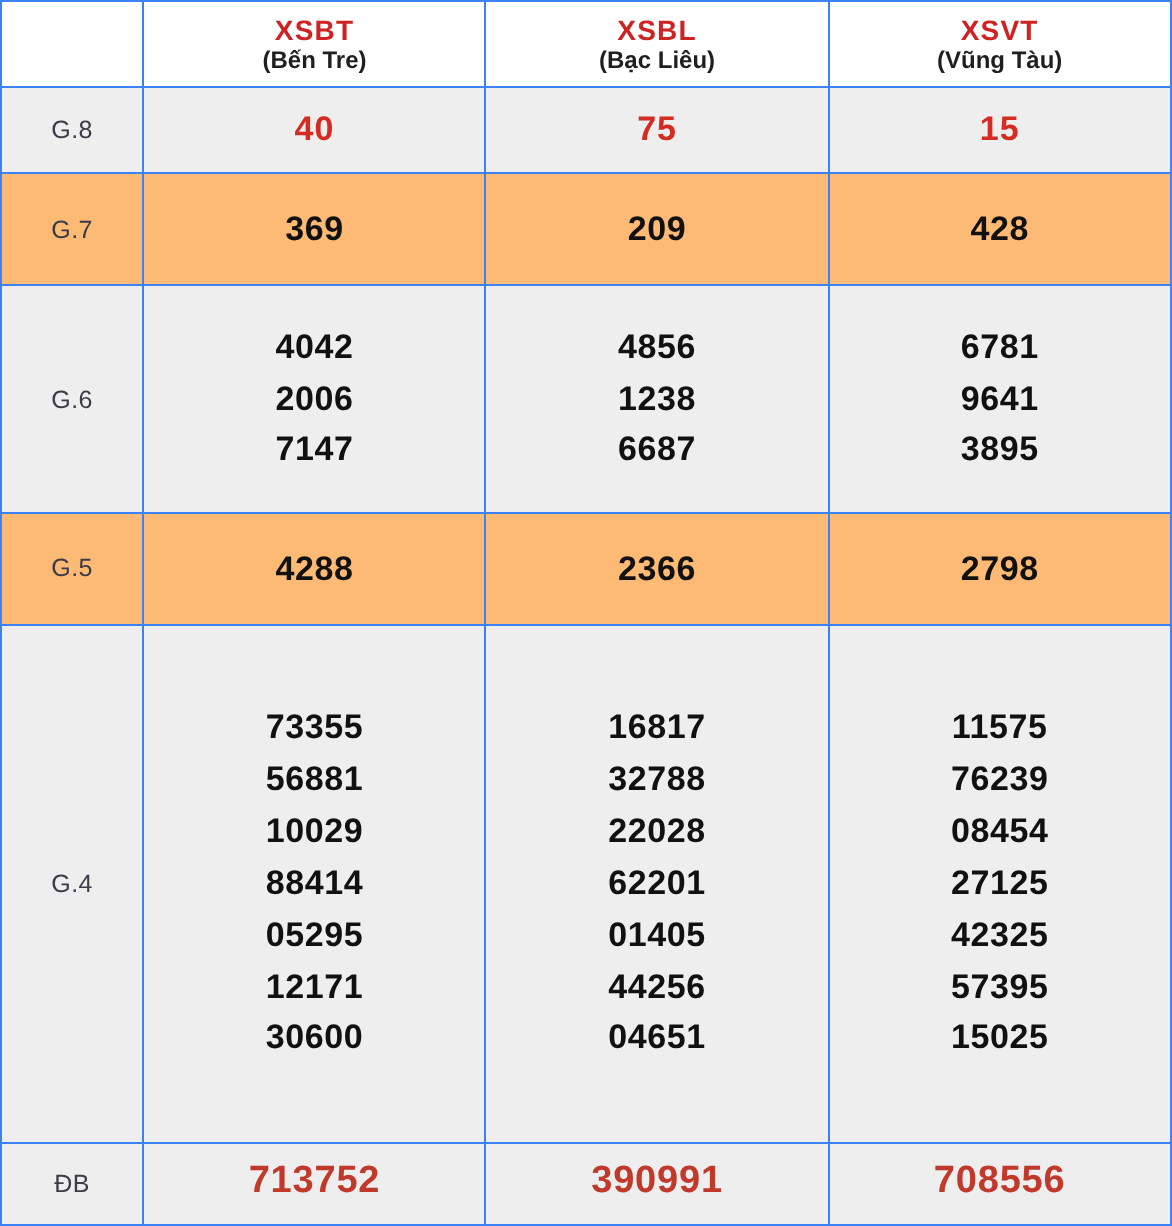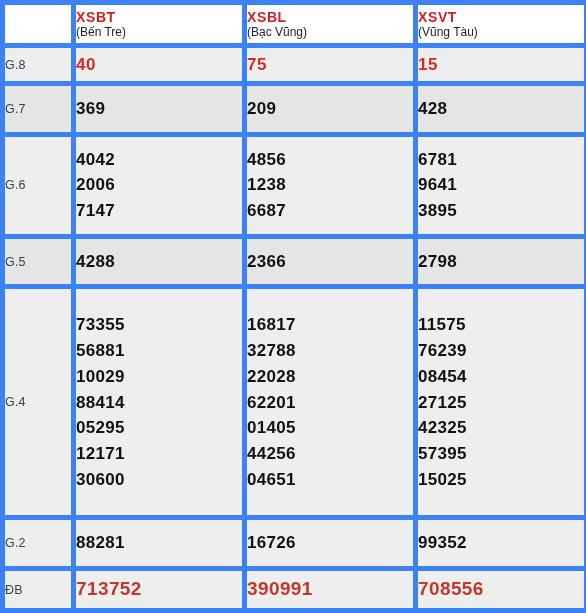--- a/index.html
+++ b/index.html
@@ -20,23 +20,23 @@
     height: 613px;
     border-collapse: collapse;
     table-layout: fixed;
   }
 
   #lottery-table col.col-label { width: 71px; }
   #lottery-table col.col-prov  { width: 171px; }
 
   #lottery-table td,
   #lottery-table th {
-    border: 5px solid #3b82f6;
+    border: 1px solid #3b82f6;
     padding: 0;
-    text-align: left;
+    text-align: center;
     vertical-align: middle;
     background-clip: padding-box;
   }
 
   
   .hdr-row { height: 43px; }
   .hdr-cell {
     background: #ffffff;
     line-height: 1.15;
     padding: 3px 0 4px 0;
@@ -46,27 +46,27 @@
     display: block;
     color: #cf2222;
     font-weight: bold;
     font-size: 14px;
     letter-spacing: 0.6px;
   }
   .prov-name {
     display: block;
     color: #1f1f1f;
     font-size: 12px;
-    font-weight: normal;
+    font-weight: bold;
     margin-top: 1px;
   }
 
   
   tr.stripe td { background: #eeeeee; }
-  tr.plain  td { background: #e5e5e5; }
+  tr.plain  td { background: #fdba74; }
 
   
   .row-label {
     color: #3c3c48;
     font-size: 12.5px;
     font-weight: normal;
     letter-spacing: 0.2px;
   }
 
   
@@ -119,21 +119,21 @@
     <tr class="hdr-row">
       <th class="hdr-blank"></th>
 
       <th class="hdr-cell">
         <span class="prov-code">XSBT</span>
         <span class="prov-name">(Bến Tre)</span>
       </th>
 
       <th class="hdr-cell">
         <span class="prov-code">XSBL</span>
-        <span class="prov-name">(Bạc Vũng)</span>
+        <span class="prov-name">(Bạc Liêu)</span>
       </th>
 
       <th class="hdr-cell">
         <span class="prov-code">XSVT</span>
         <span class="prov-name">(Vũng Tàu)</span>
       </th>
     </tr>
   </thead>
 
   <tbody>
@@ -221,32 +221,20 @@
           <span class="n">76239</span>
           <span class="n">08454</span>
           <span class="n">27125</span>
           <span class="n">42325</span>
           <span class="n">57395</span>
           <span class="n">15025</span>
         </td>
     </tr>
 
 
-    <tr class="stripe h-g2">
-      <td class="row-label">G.2</td>
-      <td class="num">
-          <span class="n">88281</span>
-        </td>
-      <td class="num">
-          <span class="n">16726</span>
-        </td>
-      <td class="num">
-          <span class="n">99352</span>
-        </td>
-    </tr>
 
 
     <tr class="stripe h-db db">
       <td class="row-label">ĐB</td>
       <td class="num">
           <span class="n">713752</span>
         </td>
       <td class="num">
           <span class="n">390991</span>
         </td>

